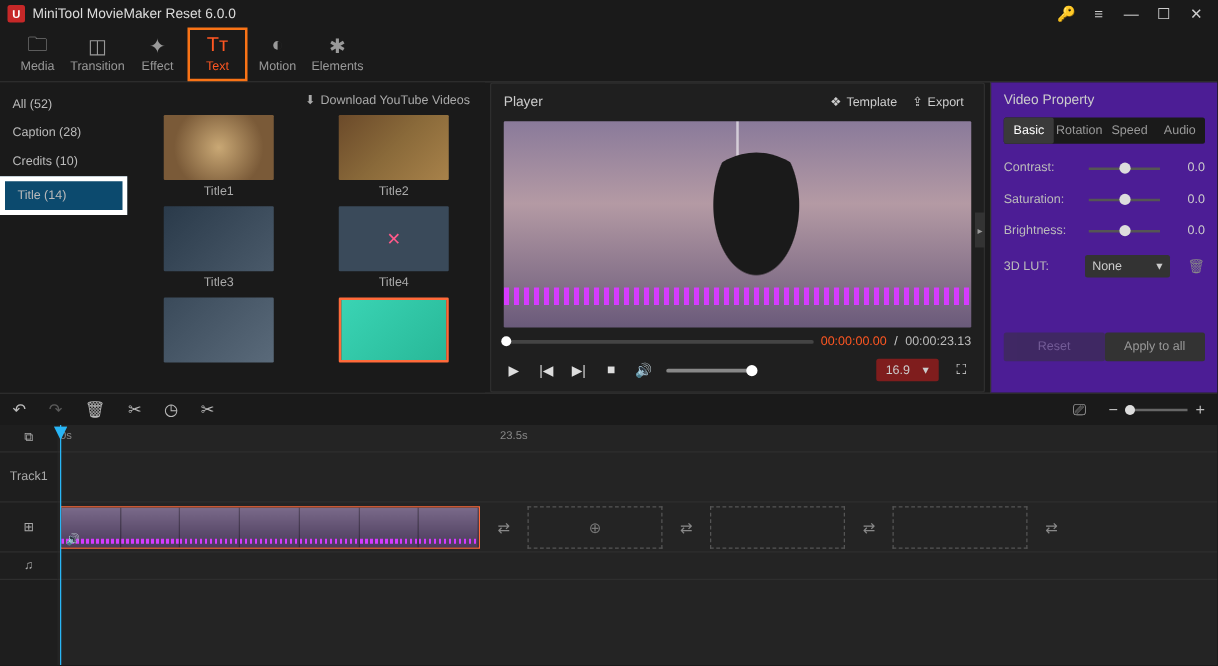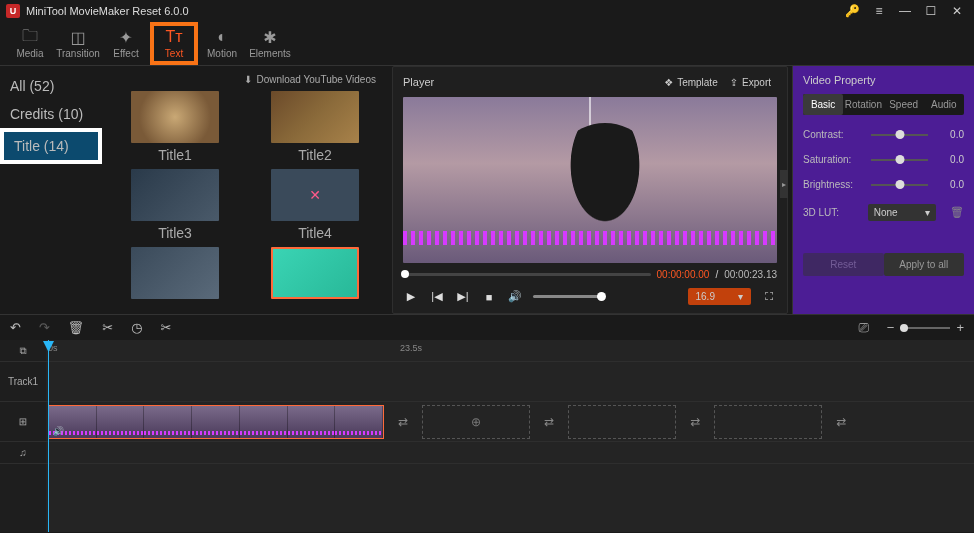--- a/index.html
+++ b/index.html
@@ -8,33 +8,33 @@
 .logo{width:14px;height:14px;background:#c62828;border-radius:2px;margin-right:6px;display:flex;align-items:center;justify-content:center;color:#fff;font-size:9px;font-weight:bold}
 .title-text{font-size:11px;color:#ddd;flex:1}
 .title-right{display:flex;gap:4px;align-items:center}
 .title-btn{width:22px;height:18px;display:flex;align-items:center;justify-content:center;color:#ccc;font-size:12px;cursor:pointer}
 .key-icon{color:#ffc107;font-size:12px}
 
 .toolbar{height:44px;background:#1a1a1a;border-bottom:1px solid #333;display:flex;padding:0 6px}
 .tool-item{width:48px;display:flex;flex-direction:column;align-items:center;justify-content:center;gap:2px;cursor:pointer;color:#999;font-size:10px}
 .tool-item.active{color:#ff5722}
 .tool-item .ti-icon{font-size:16px;height:18px;display:flex;align-items:center}
-.tool-highlight{border:4px solid #f97316;padding:0}
+.tool-highlight{border:2px solid #f97316;padding:0}
 
 .main{display:flex;height:248px}
 .left-panel{width:102px;background:#1a1a1a;padding-top:6px}
-.cat-item{padding:6px 10px;font-size:14px;color:#bbb;cursor:pointer}
+.cat-item{padding:6px 10px;font-size:10px;color:#bbb;cursor:pointer}
 .cat-item.sel{border:4px solid #ffffff;background:#0c4a6e}
 
 .library{flex:0 0 286px;background:#1a1a1a;padding:6px 8px;overflow:hidden}
 .lib-top{display:flex;justify-content:flex-end;align-items:center;gap:4px;font-size:10px;color:#aaa;padding:2px 4px 6px}
 .lib-grid{display:grid;grid-template-columns:1fr 1fr;gap:6px 10px}
 .thumb{display:flex;flex-direction:column;align-items:center;gap:4px}
 .thumb-img{width:88px;height:52px;border-radius:1px;display:flex;align-items:center;justify-content:center;font-size:9px;color:#fff}
-.thumb-label{font-size:14px;color:#aaa}
+.thumb-label{font-size:10px;color:#aaa}
 .t1{background:radial-gradient(circle,#c9a875 0%,#7a5a38 70%)}
 .t2{background:linear-gradient(135deg,#6b4a2a,#8a6a3a,#a8824a)}
 .t3{background:linear-gradient(135deg,#2a3a4a,#4a5a6a)}
 .t4{background:#3a4a5a;position:relative}
 .t4::after{content:"✕";color:#ff5a8a;font-size:14px;position:absolute}
 .t5{background:linear-gradient(135deg,#3a4a5a,#5a6a7a)}
 .t6{background:linear-gradient(135deg,#3ad4b4,#28b898);border:2px solid #ff6a3a}
 
 .player{flex:1;background:#1f1f1f;border:1px solid #2e2e2e;margin:0 4px;border-radius:2px;display:flex;flex-direction:column}
 .player-head{height:30px;display:flex;align-items:center;padding:0 10px;font-size:11px;color:#ccc}
@@ -46,35 +46,35 @@
 .lights{position:absolute;bottom:18px;left:0;right:0;height:14px;background:repeating-linear-gradient(90deg,#d63aff 0 4px,transparent 4px 8px)}
 .timebar{display:flex;align-items:center;gap:6px;padding:6px 10px;font-size:10px}
 .seek{flex:1;height:3px;background:#444;border-radius:2px;position:relative}
 .seek-dot{width:8px;height:8px;background:#fff;border-radius:50%;position:absolute;left:-2px;top:-3px}
 .time-cur{color:#ff5722}
 .time-dur{color:#bbb}
 .controls{display:flex;align-items:center;gap:10px;padding:2px 10px 8px}
 .ctrl-btn{width:16px;height:16px;display:flex;align-items:center;justify-content:center;color:#ddd;cursor:pointer;font-size:11px}
 .vol-slider{width:70px;height:3px;background:#888;border-radius:2px;position:relative}
 .vol-dot{width:9px;height:9px;background:#fff;border-radius:50%;position:absolute;right:-3px;top:-3px}
-.ratio-sel{margin-left:auto;background:#c2410c;padding:3px 8px;border-radius:2px;display:flex;align-items:center;gap:23px;font-size:10px;cursor:pointer}
+.ratio-sel{margin-left:auto;background:#7f1d1d;padding:3px 8px;border-radius:2px;display:flex;align-items:center;gap:10px;font-size:10px;cursor:pointer}
 
 .props{width:182px;background:#4c1d95;border-left:1px solid #333;padding:8px 10px}
 .props-title{font-size:11px;color:#ccc;margin-bottom:8px}
 .prop-tabs{background:#1a1a1a;display:flex;border-radius:2px;margin-bottom:10px}
 .ptab{flex:1;text-align:center;padding:5px 0;font-size:10px;color:#999;cursor:pointer}
 .ptab.active{background:#3a3a3a;color:#fff;border-radius:2px}
 .prop-row{display:flex;align-items:center;gap:14px;margin:14px 0;font-size:10px}
 .prop-label{width:54px;color:#bbb}
 .pslider{flex:1;height:2px;background:#555;position:relative}
 .pslider-dot{width:9px;height:9px;background:#ddd;border-radius:50%;position:absolute;left:50%;top:-4px;transform:translateX(-50%)}
 .pval{width:22px;text-align:right;color:#ccc}
 .lut-sel{background:#333;padding:3px 6px;border-radius:2px;display:flex;align-items:center;justify-content:space-between;width:72px;font-size:10px;cursor:pointer}
 .trash{color:#888;cursor:pointer;font-size:11px}
-.prop-buttons{display:flex;gap:0;margin-top:32px}
+.prop-buttons{display:flex;gap:0;margin-top:44px}
 .pbutton{flex:1;background:#333;color:#999;text-align:center;padding:6px 0;border-radius:2px;font-size:10px;cursor:pointer}
 .pbutton.disabled{opacity:.5}
 .expand-handle{position:absolute;left:780px;top:170px;width:8px;height:28px;background:#333;display:flex;align-items:center;justify-content:center;color:#999;font-size:8px;cursor:pointer}
 
 .tl-tools{height:26px;background:#1a1a1a;border-top:1px solid #333;display:flex;align-items:center;padding:0 10px;gap:18px}
 .tlt-btn{color:#bbb;cursor:pointer;font-size:13px}
 .tl-tools .spacer{flex:1}
 .zoom{display:flex;align-items:center;gap:6px}
 .zoom-bar{width:50px;height:2px;background:#666;position:relative}
 .zoom-dot{width:8px;height:8px;background:#ddd;border-radius:50%;position:absolute;left:0;top:-3px}
@@ -136,20 +136,21 @@
   <div class="tool-item">
     <span class="ti-icon">✱</span>
     <span>Elements</span>
   </div>
 </div>
 
 <div class="main">
 
   <div class="left-panel">
     <div class="cat-item">All (52)</div>
+    <div class="cat-item">Caption (28)</div>
     <div class="cat-item">Credits (10)</div>
     <div class="cat-item sel">Title (14)</div>
   </div>
 
   <div class="library">
     <div class="lib-top">
       <span>⬇</span>
       <span>Download YouTube Videos</span>
     </div>
     <div class="lib-grid">

